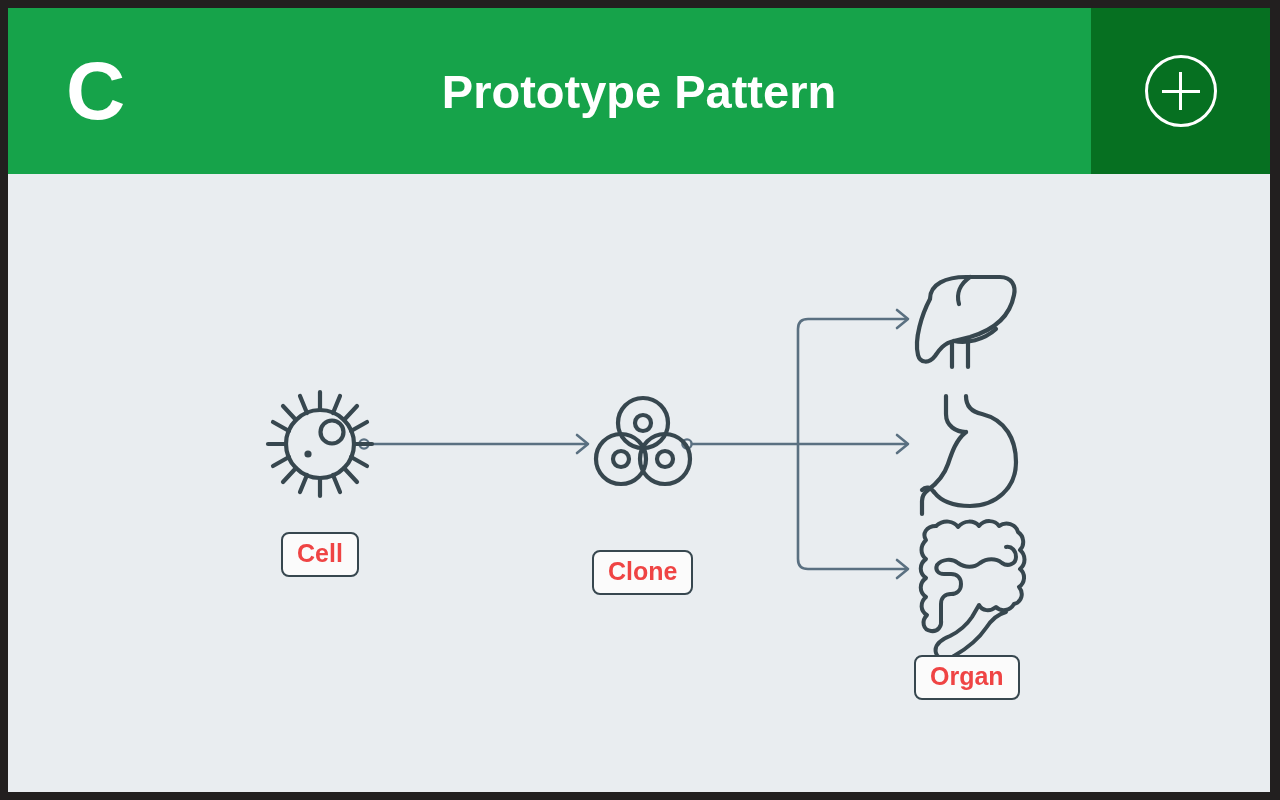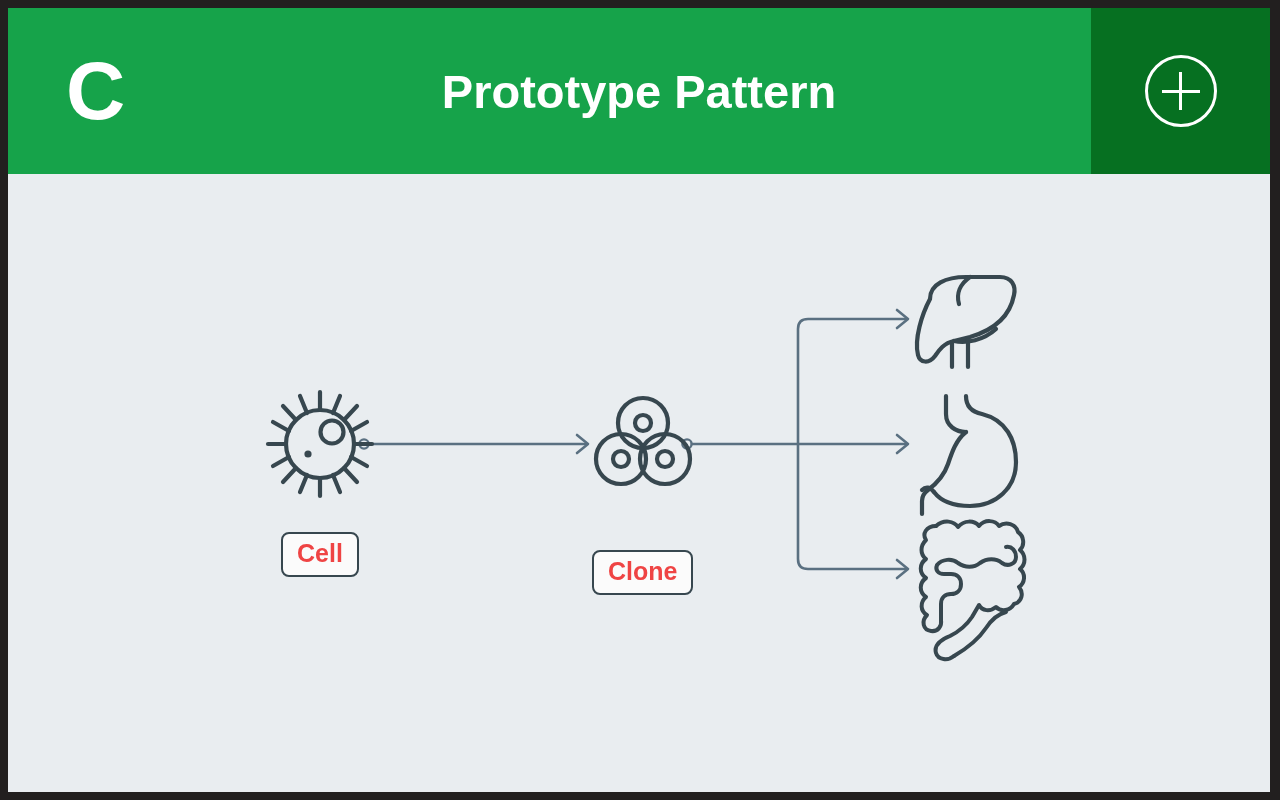--- a/index.html
+++ b/index.html
@@ -311,15 +311,16 @@
           <path d="M946 482
                    C 958 475 970 466 978 454
                    C 984 445 990 440 998 438"></path>
         </g>
       </svg>
 
       <div class="node-label" id="label-cell">Cell</div>
 
       <div class="node-label" id="label-clone">Clone</div>
 
+      <div class="node-label" id="label-organ">Organ</div>
     </div>
   </div>
 </div>
 
 </body></html>

